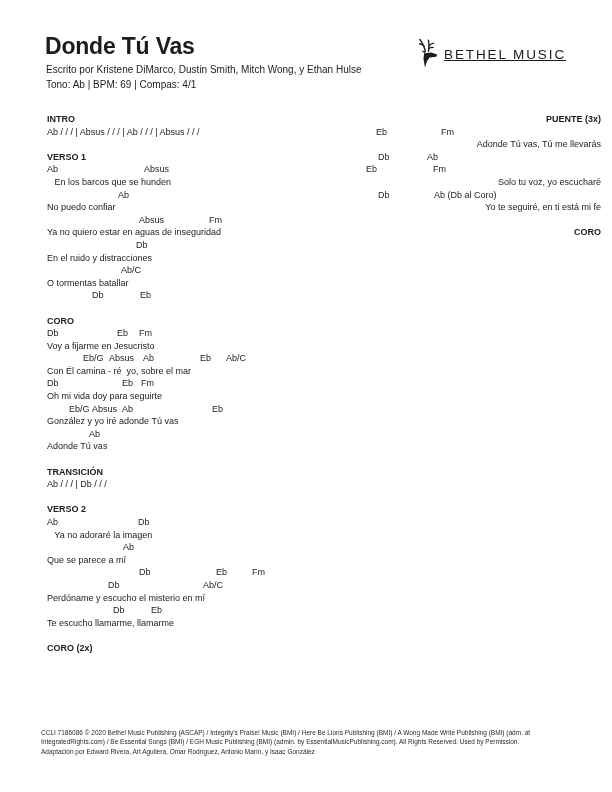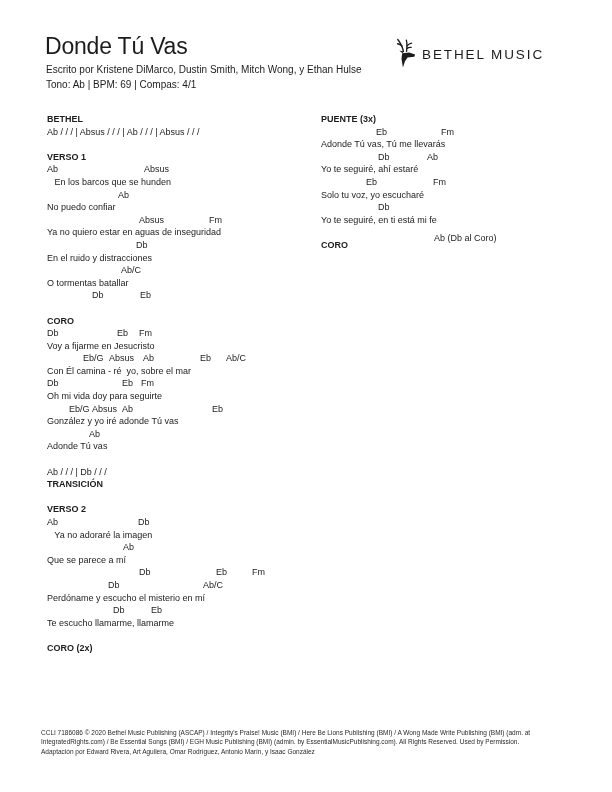--- a/index.html
+++ b/index.html
@@ -2,33 +2,33 @@
 <html><head>
 <meta charset="utf-8">
 <style>
   html,body { margin:0; padding:0; background:#ffffff; }
   .page {
     position:relative; width:612px; height:792px; background:#ffffff;
     font-family:"Liberation Sans", sans-serif; color:#1c1c1c; overflow:hidden;
   }
   .title {
     position:absolute; left:45px; top:33px;
-    font-size:23px; font-weight:normal; letter-spacing:-0.2px; line-height:26px;
+    font-size:23px; font-weight:bold; letter-spacing:-0.2px; line-height:26px;
   }
   .byline { position:absolute; left:46px; top:64px; font-size:10px; line-height:12px;text-align:center; }
   .meta   { position:absolute; left:46px; top:79px; font-size:10px; line-height:12px; }
-  .logo { position:absolute; left:392px; top:38px; display:flex; align-items:center; }
+  .logo { position:absolute; left:414px; top:38px; display:flex; align-items:center;text-decoration:underline; }
   .logo svg { display:block; }
   .brand {
     font-size:13.5px; letter-spacing:1.9px; margin-left:4px; color:#1c1c1c;
     font-weight:400; transform:translateY(1px); white-space:nowrap;
   }
   .col { position:absolute; top:113px; width:280px; }
   .col-left  { left:47px; }
-  .col-right { left:321px; }
+  .col-right { left:321px;text-align:right; }
   .section { margin-bottom:12.6px; }
   .line {
     position:relative; height:12.6px; line-height:12.6px;
     font-size:9px; white-space:pre;
   }
   .line.header { font-weight:bold; }
   .chord { position:absolute; top:0; white-space:pre; }
   .footer {
     position:absolute; left:41px; top:728px; width:540px;
     font-size:6.5px; line-height:9.4px; color:#2a2a2a;
@@ -54,21 +54,21 @@
           <path d="M13.9 10 C15.4 9.1 16.7 8.9 17.9 9.1"></path>
         </g>
         <path fill="#1c1c1c" d="M11 13 L6.5 12 L9.5 14.8 L16 14 L21.8 16 L21 18.2 L14.5 18.8 L12 22.5 L10 28.5 L8.6 20 L9.2 15.3 Z"></path>
       </svg>
     </span>
     <span class="brand">BETHEL MUSIC</span>
   </div>
 
   <div class="col col-left">
       <div class="section">
-        <div class="line header">BETHEL</div>
+        <div class="line header">INTRO</div>
         <div class="line">Ab / / / | Absus / / / | Ab / / / | Absus / / /</div>
       </div>
       <div class="section">
         <div class="line header">VERSO 1</div>
         <div class="line"><span class="chord" style="left: 0px;">Ab</span><span class="chord" style="left: 97px;">Absus</span></div>
         <div class="line">   En los barcos que se hunden</div>
         <div class="line"><span class="chord" style="left: 71px;">Ab</span></div>
         <div class="line">No puedo confiar</div>
         <div class="line"><span class="chord" style="left: 92px;">Absus</span><span class="chord" style="left: 162px;">Fm</span></div>
         <div class="line">Ya no quiero estar en aguas de inseguridad</div>
@@ -85,22 +85,22 @@
         <div class="line"><span class="chord" style="left: 36px;">Eb/G</span><span class="chord" style="left: 62px;">Absus</span><span class="chord" style="left: 96px;">Ab</span><span class="chord" style="left: 153px;">Eb</span><span class="chord" style="left: 179px;">Ab/C</span></div>
         <div class="line">Con Él camina - ré  yo, sobre el mar</div>
         <div class="line"><span class="chord" style="left: 0px;">Db</span><span class="chord" style="left: 75px;">Eb</span><span class="chord" style="left: 94px;">Fm</span></div>
         <div class="line">Oh mi vida doy para seguirte</div>
         <div class="line"><span class="chord" style="left: 22px;">Eb/G</span><span class="chord" style="left: 45px;">Absus</span><span class="chord" style="left: 75px;">Ab</span><span class="chord" style="left: 165px;">Eb</span></div>
         <div class="line">González y yo iré adonde Tú vas</div>
         <div class="line"><span class="chord" style="left: 42px;">Ab</span></div>
         <div class="line">Adonde Tú vas</div>
       </div>
       <div class="section">
+        <div class="line header">TRANSICIÓN</div>
         <div class="line">Ab / / / | Db / / /</div>
-        <div class="line header">TRANSICIÓN</div>
       </div>
       <div class="section">
         <div class="line header">VERSO 2</div>
         <div class="line"><span class="chord" style="left: 0px;">Ab</span><span class="chord" style="left: 91px;">Db</span></div>
         <div class="line">   Ya no adoraré la imagen</div>
         <div class="line"><span class="chord" style="left: 76px;">Ab</span></div>
         <div class="line">Que se parece a mí</div>
         <div class="line"><span class="chord" style="left: 92px;">Db</span><span class="chord" style="left: 169px;">Eb</span><span class="chord" style="left: 205px;">Fm</span></div>
         <div class="line"><span class="chord" style="left: 61px;">Db</span><span class="chord" style="left: 156px;">Ab/C</span></div>
         <div class="line">Perdóname y escucho el misterio en mí</div>
@@ -110,24 +110,23 @@
       <div class="section">
         <div class="line header">CORO (2x)</div>
       </div>
     </div>
   <div class="col col-right">
       <div class="section">
         <div class="line header">PUENTE (3x)</div>
         <div class="line"><span class="chord" style="left: 55px;">Eb</span><span class="chord" style="left: 120px;">Fm</span></div>
         <div class="line">Adonde Tú vas, Tú me llevarás</div>
         <div class="line"><span class="chord" style="left: 57px;">Db</span><span class="chord" style="left: 106px;">Ab</span></div>
-        <div class="line">Yo te seguiré, ahí estaré</div>
         <div class="line"><span class="chord" style="left: 45px;">Eb</span><span class="chord" style="left: 112px;">Fm</span></div>
         <div class="line">Solo tu voz, yo escucharé</div>
-        <div class="line"><span class="chord" style="left: 57px;">Db</span><span class="chord" style="left: 113px; margin-top: 31px;">Ab (Db al Coro)</span></div>
+        <div class="line"><span class="chord" style="left: 57px;">Db</span><span class="chord" style="left: 113px;">Ab (Db al Coro)</span></div>
         <div class="line">Yo te seguiré, en ti está mi fe</div>
       </div>
       <div class="section">
         <div class="line header">CORO</div>
       </div>
     </div>
 
   <div class="footer">
     <div>CCLI 7186086 © 2020 Bethel Music Publishing (ASCAP) / Integrity's Praise! Music (BMI) / Here Be Lions Publishing (BMI) / A Wong Made Write Publishing (BMI) (adm. at</div>
     <div>IntegratedRights.com) / Be Essential Songs (BMI) / EGH Music Publishing (BMI) (admin. by EssentialMusicPublishing.com). All Rights Reserved. Used by Permission.</div>

